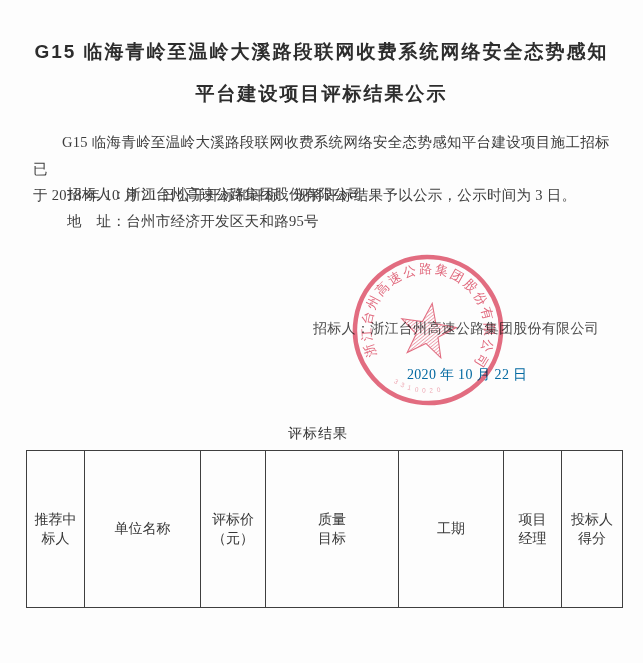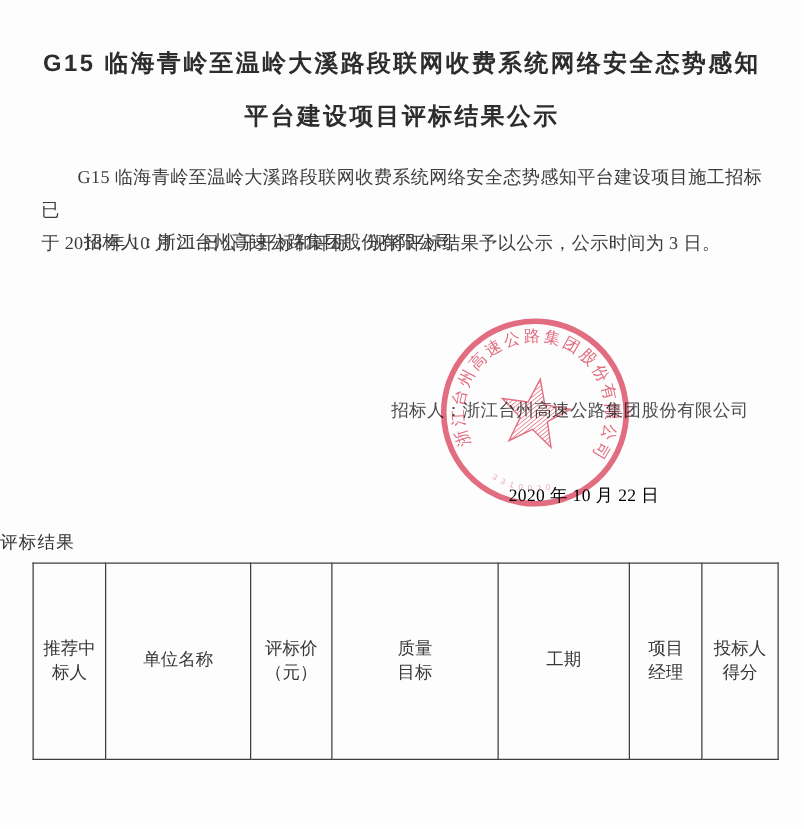--- a/index.html
+++ b/index.html
@@ -21,28 +21,28 @@
   .info-block{
     position:absolute;top:181px;left:67px;
     font-size:14.5px;line-height:27px;letter-spacing:.3px;color:#3c3c3c;
   }
   .signature-line{
     position:absolute;top:320px;left:313px;
     font-size:14px;letter-spacing:.3px;color:#4a4a4a;
   }
   .sign-date{
     position:absolute;top:366px;left:407px;
-    font-size:14px;letter-spacing:.3px;color:#000000;margin-top:22px;
+    font-size:14px;letter-spacing:.3px;color:#0369a1;
   }
   .seal{
     position:absolute;top:248px;left:343px;width:170px;height:170px;
     mix-blend-mode:multiply;opacity:.88;
   }
   .table-caption{
-    position:absolute;top:425px;left:0;width:636px;text-align:left;
+    position:absolute;top:425px;left:0;width:636px;text-align:center;
     font-size:14px;letter-spacing:1px;color:#333;
   }
   table.results{
     position:absolute;top:450px;left:26px;width:596px;height:158px;
     border-collapse:collapse;table-layout:fixed;
     font-size:14px;color:#383838;
   }
   table.results th,table.results td{
     border:1.5px solid #3f3f3f;text-align:center;vertical-align:middle;
     font-weight:normal;white-space:pre-line;line-height:19.5px;padding:2px 3px;
@@ -58,20 +58,21 @@
 <div class="page">
 
   <div class="doc-title">G15 临海青岭至温岭大溪路段联网收费系统网络安全态势感知
 平台建设项目评标结果公示</div>
 
   <div class="body-paragraph">G15 临海青岭至温岭大溪路段联网收费系统网络安全态势感知平台建设项目施工招标已
 于 2018 年 10 月 21 日公开开标和评标，现将评标结果予以公示，公示时间为 3 日。</div>
 
   <div class="info-block">
     <div>招标人：浙江台州高速公路集团股份有限公司</div>
+    <div>地　址：台州市经济开发区天和路95号</div>
   </div>
 
   <div class="signature-line">招标人：浙江台州高速公路集团股份有限公司</div>
 
   <div class="sign-date">2020 年 10 月 22 日</div>
 
   <svg class="seal" viewBox="0 0 170 170" width="170" height="170">
     <defs>
       <pattern id="hatch" width="2.6" height="2.6" patternUnits="userSpaceOnUse" patternTransform="rotate(42)">
         <line x1="0" y1="0" x2="0" y2="2.6" stroke="#dd4a63" stroke-width="1.15"></line>

